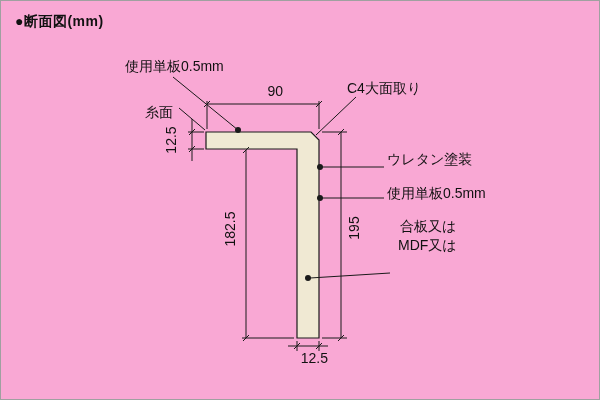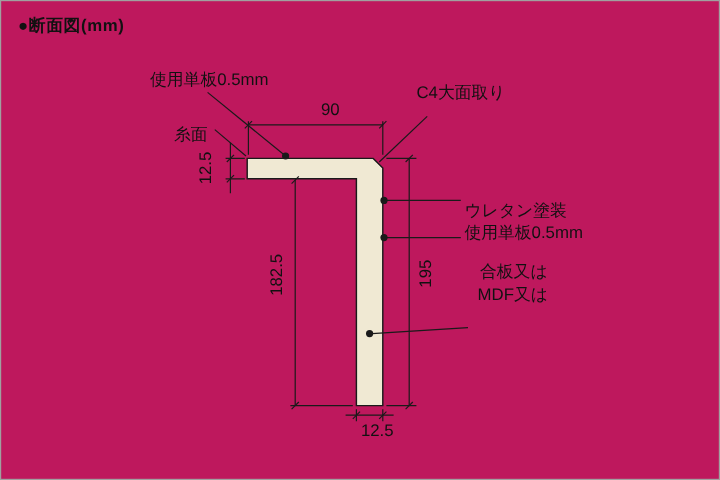--- a/index.html
+++ b/index.html
@@ -1,19 +1,19 @@
 <!DOCTYPE html>
 <html><head>
 <meta charset="utf-8">
 <style>
   html,body{margin:0;padding:0;background:#e8e8e8;}
   #canvas{
     position:relative;
     width:600px;height:400px;
-    background:#be185d;
+    background:#f9a8d4;
     border:1px solid #a0a0a0;
     box-sizing:border-box;
     overflow:hidden;
     font-family:"Liberation Sans","DejaVu Sans",sans-serif;
     color:#111;
   }
   #drawing{position:absolute;left:0;top:0;}
   .lbl{
     position:absolute;
     font-size:14px;
@@ -101,25 +101,25 @@
   </svg>
 
   <div class="lbl title" style="left:14px;top:12px;">●断面図(mm)</div>
 
   <div class="lbl" style="left:124px;top:57px;">使用単板0.5mm</div>
 
   <div class="lbl" style="left:144px;top:91px;margin-top:12px;">糸面</div>
 
   <div class="lbl dim" style="left:252px;top:82px;width:30px;">90</div>
 
-  <div class="lbl" style="left:346px;top:68px;">C4大面取り</div>
+  <div class="lbl" style="left:346px;top:79px;">C4大面取り</div>
 
   <div class="lbl rot" style="left:150px;top:131px;width:40px;height:16px;">12.5</div>
 
-  <div class="lbl" style="left:386px;top:166px;">ウレタン塗装</div>
+  <div class="lbl" style="left:386px;top:150px;">ウレタン塗装</div>
 
   <div class="lbl" style="left:386px;top:184px;">使用単板0.5mm</div>
 
   <div class="lbl rot" style="left:205px;top:220px;width:48px;height:16px;">182.5</div>
 
   <div class="lbl rot" style="left:333px;top:219px;width:40px;height:16px;">195</div>
 
   <div class="lbl" style="left:399px;top:217px;text-align:right;">合板又は</div>
 
   <div class="lbl" style="left:397px;top:236px;">MDF又は</div>

